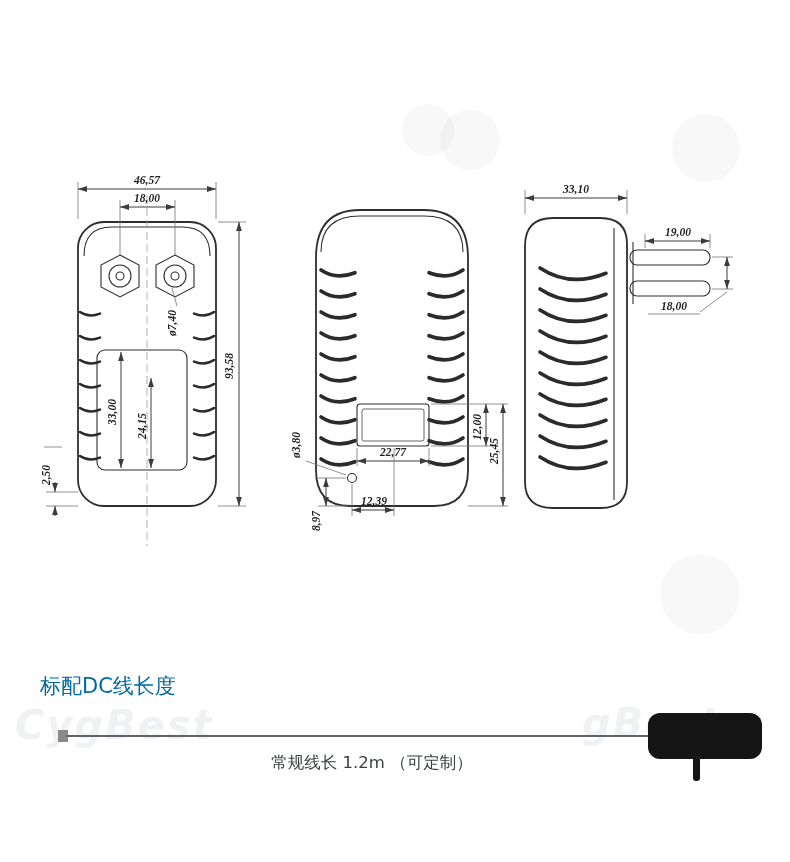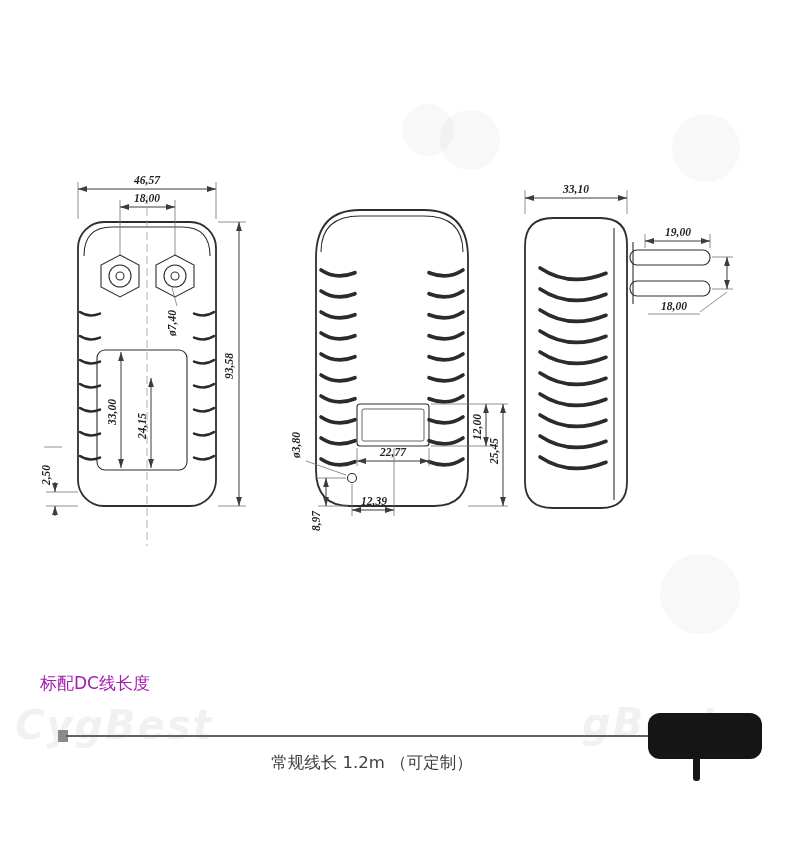--- a/index.html
+++ b/index.html
@@ -12,21 +12,21 @@
   .thin{fill:none;stroke:#2e2e2e;stroke-width:1.1}
   .lite{fill:none;stroke:#555;stroke-width:.9}
   .ext{stroke:#737373;stroke-width:.8}
   .dimline{stroke:#3c3c3c;stroke-width:1;fill:none}
   .slots path{fill:none;stroke:#2b2b2b;stroke-linecap:round}
   .sw-front path{stroke-width:2.6}
   .sw-mid path{stroke-width:3.6}
   .center{stroke:#9a9a9a;stroke-width:.8;stroke-dasharray:8 4}
   .wmglyph{fill:#8a9097;opacity:.06}
   .wm{position:absolute;color:#8a9097;opacity:.12;font-family:"DejaVu Sans",sans-serif;font-style:italic;font-weight:bold;font-size:40px;letter-spacing:2px;pointer-events:none;white-space:nowrap}
-  .section-title{position:absolute;left:40px;top:658px;font-size:17px;color:#a21caf}
+  .section-title{position:absolute;left:40px;top:658px;font-size:21px;color:#0369a1}
   .cable-note{font-size:16.5px;fill:#3c4043;font-family:"DejaVu Sans",sans-serif}
 </style>
 </head>
 <body>
 
 <div class="canvas">
 
   <svg width="790" height="620" viewBox="0 0 790 620">
     <defs>
       <marker id="arr" viewBox="0 0 10 10" refX="10" refY="5" markerWidth="9" markerHeight="9" orient="auto-start-reverse">

